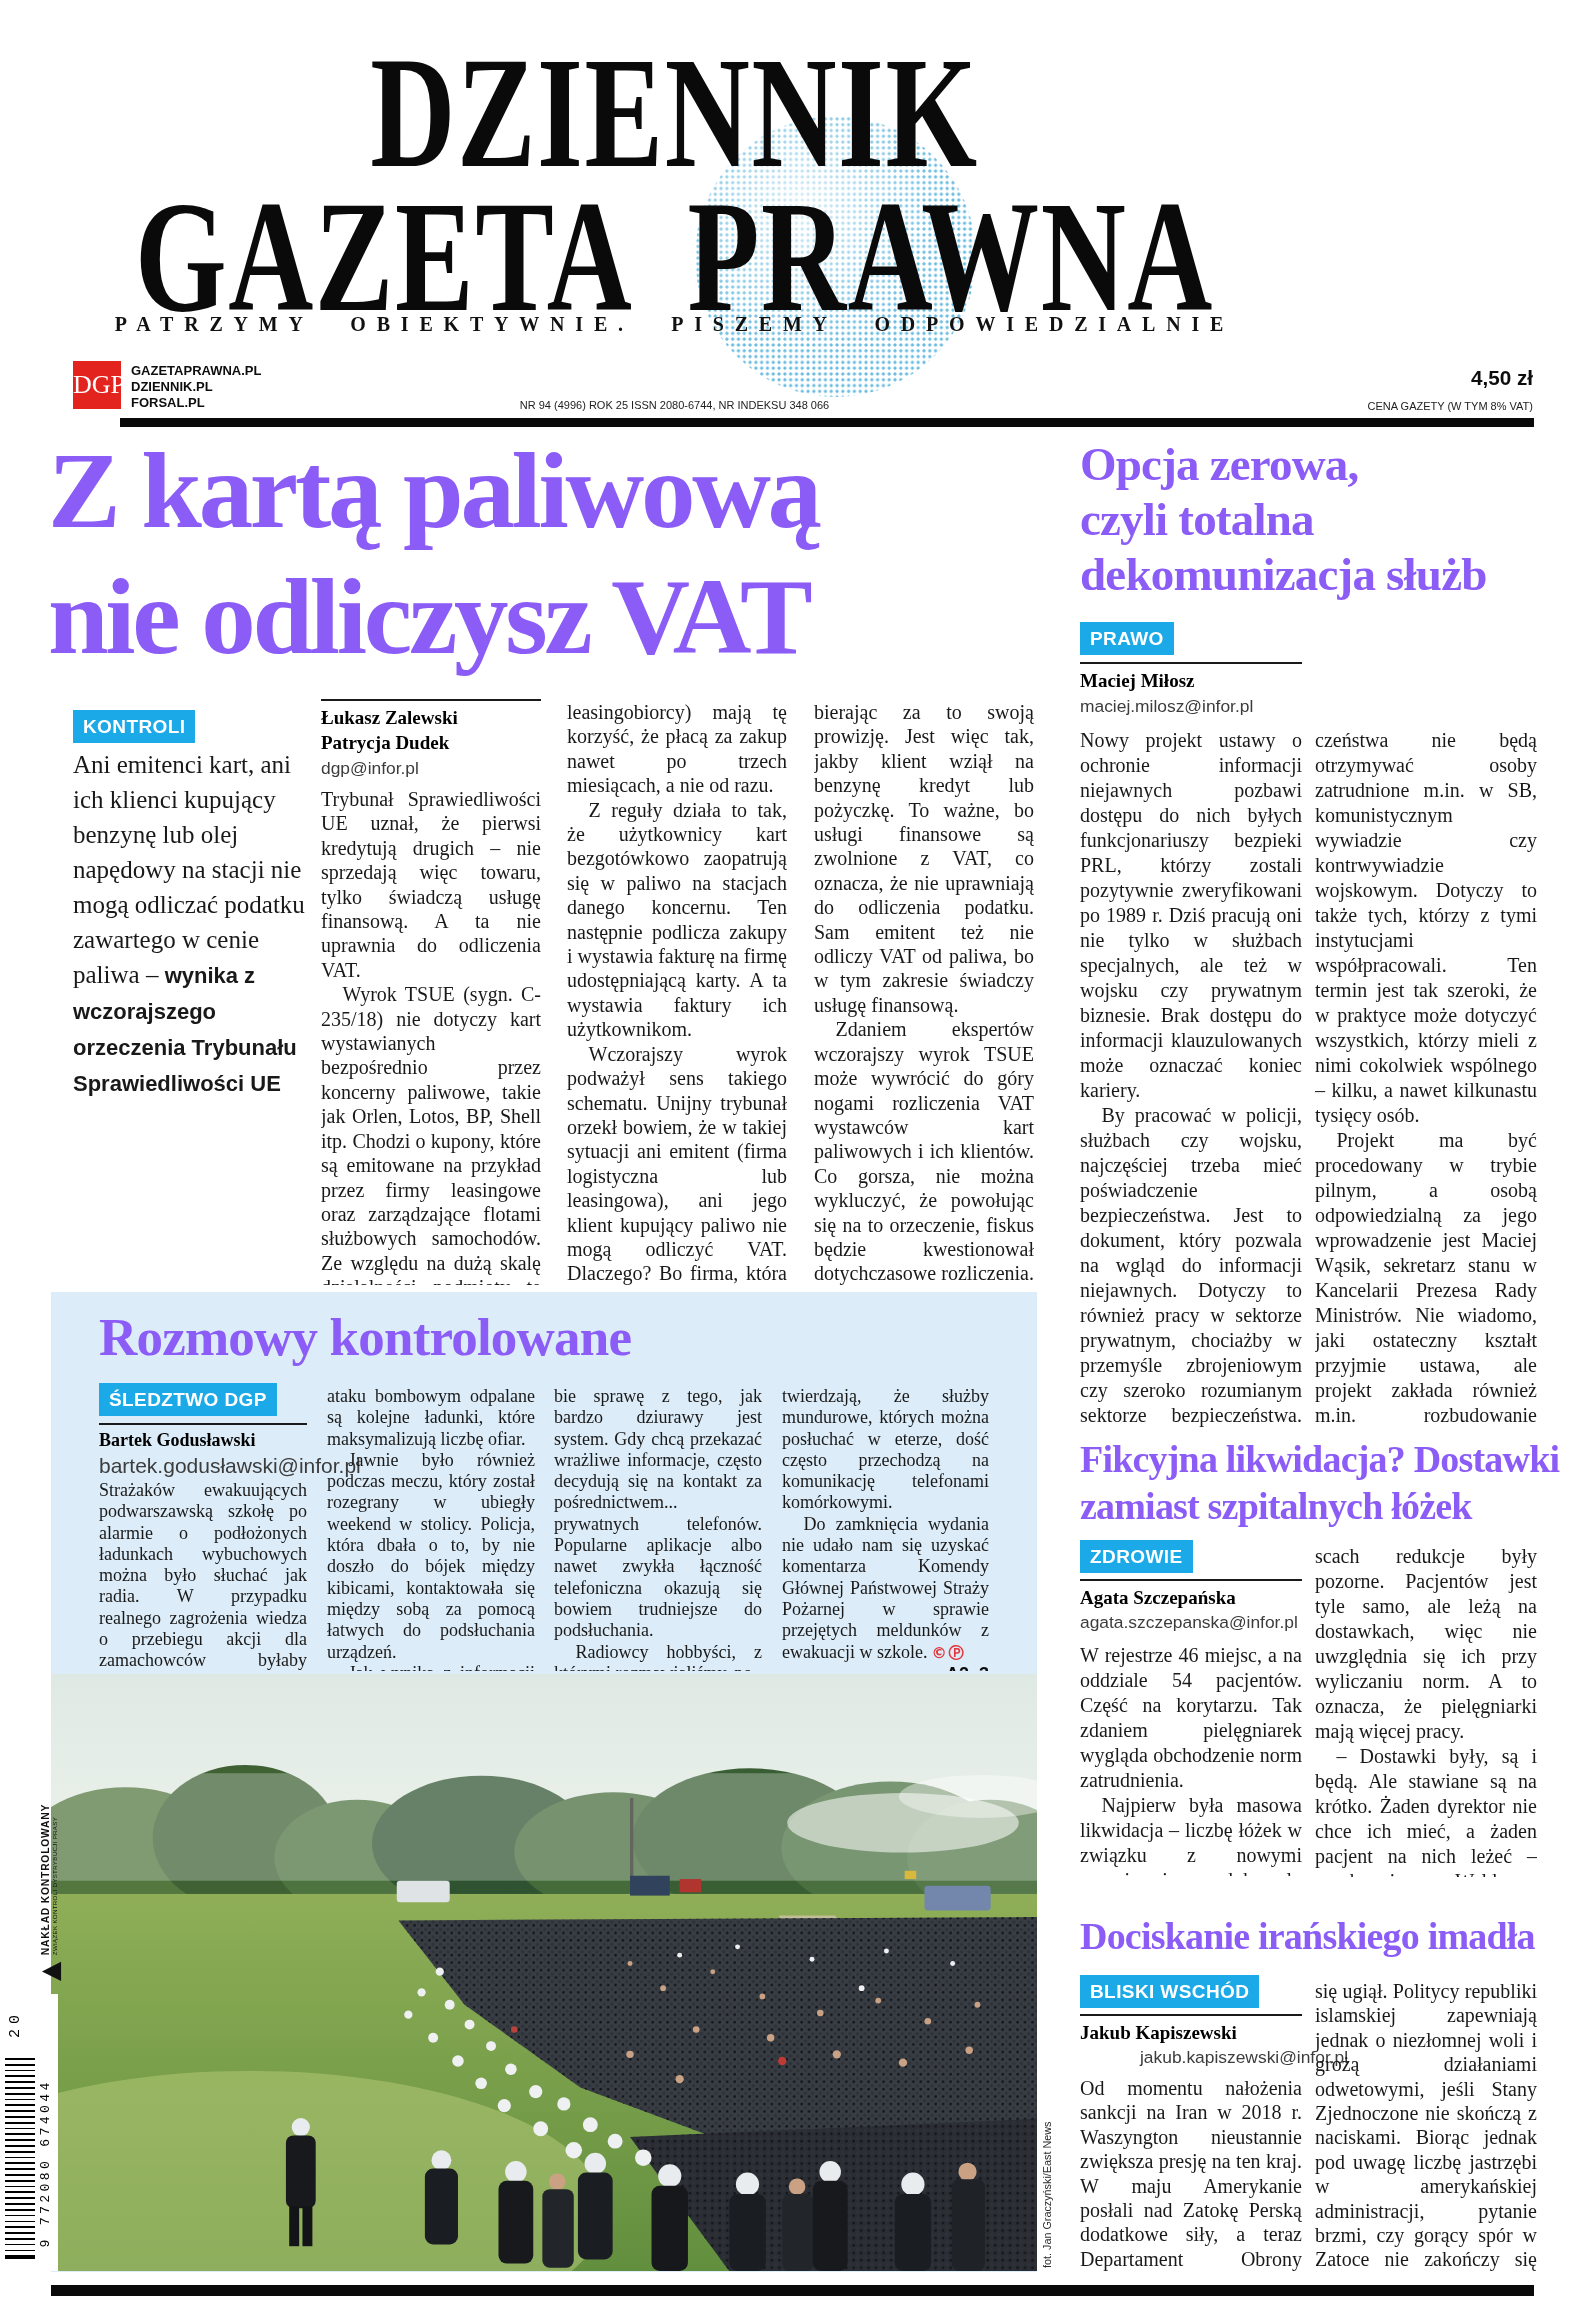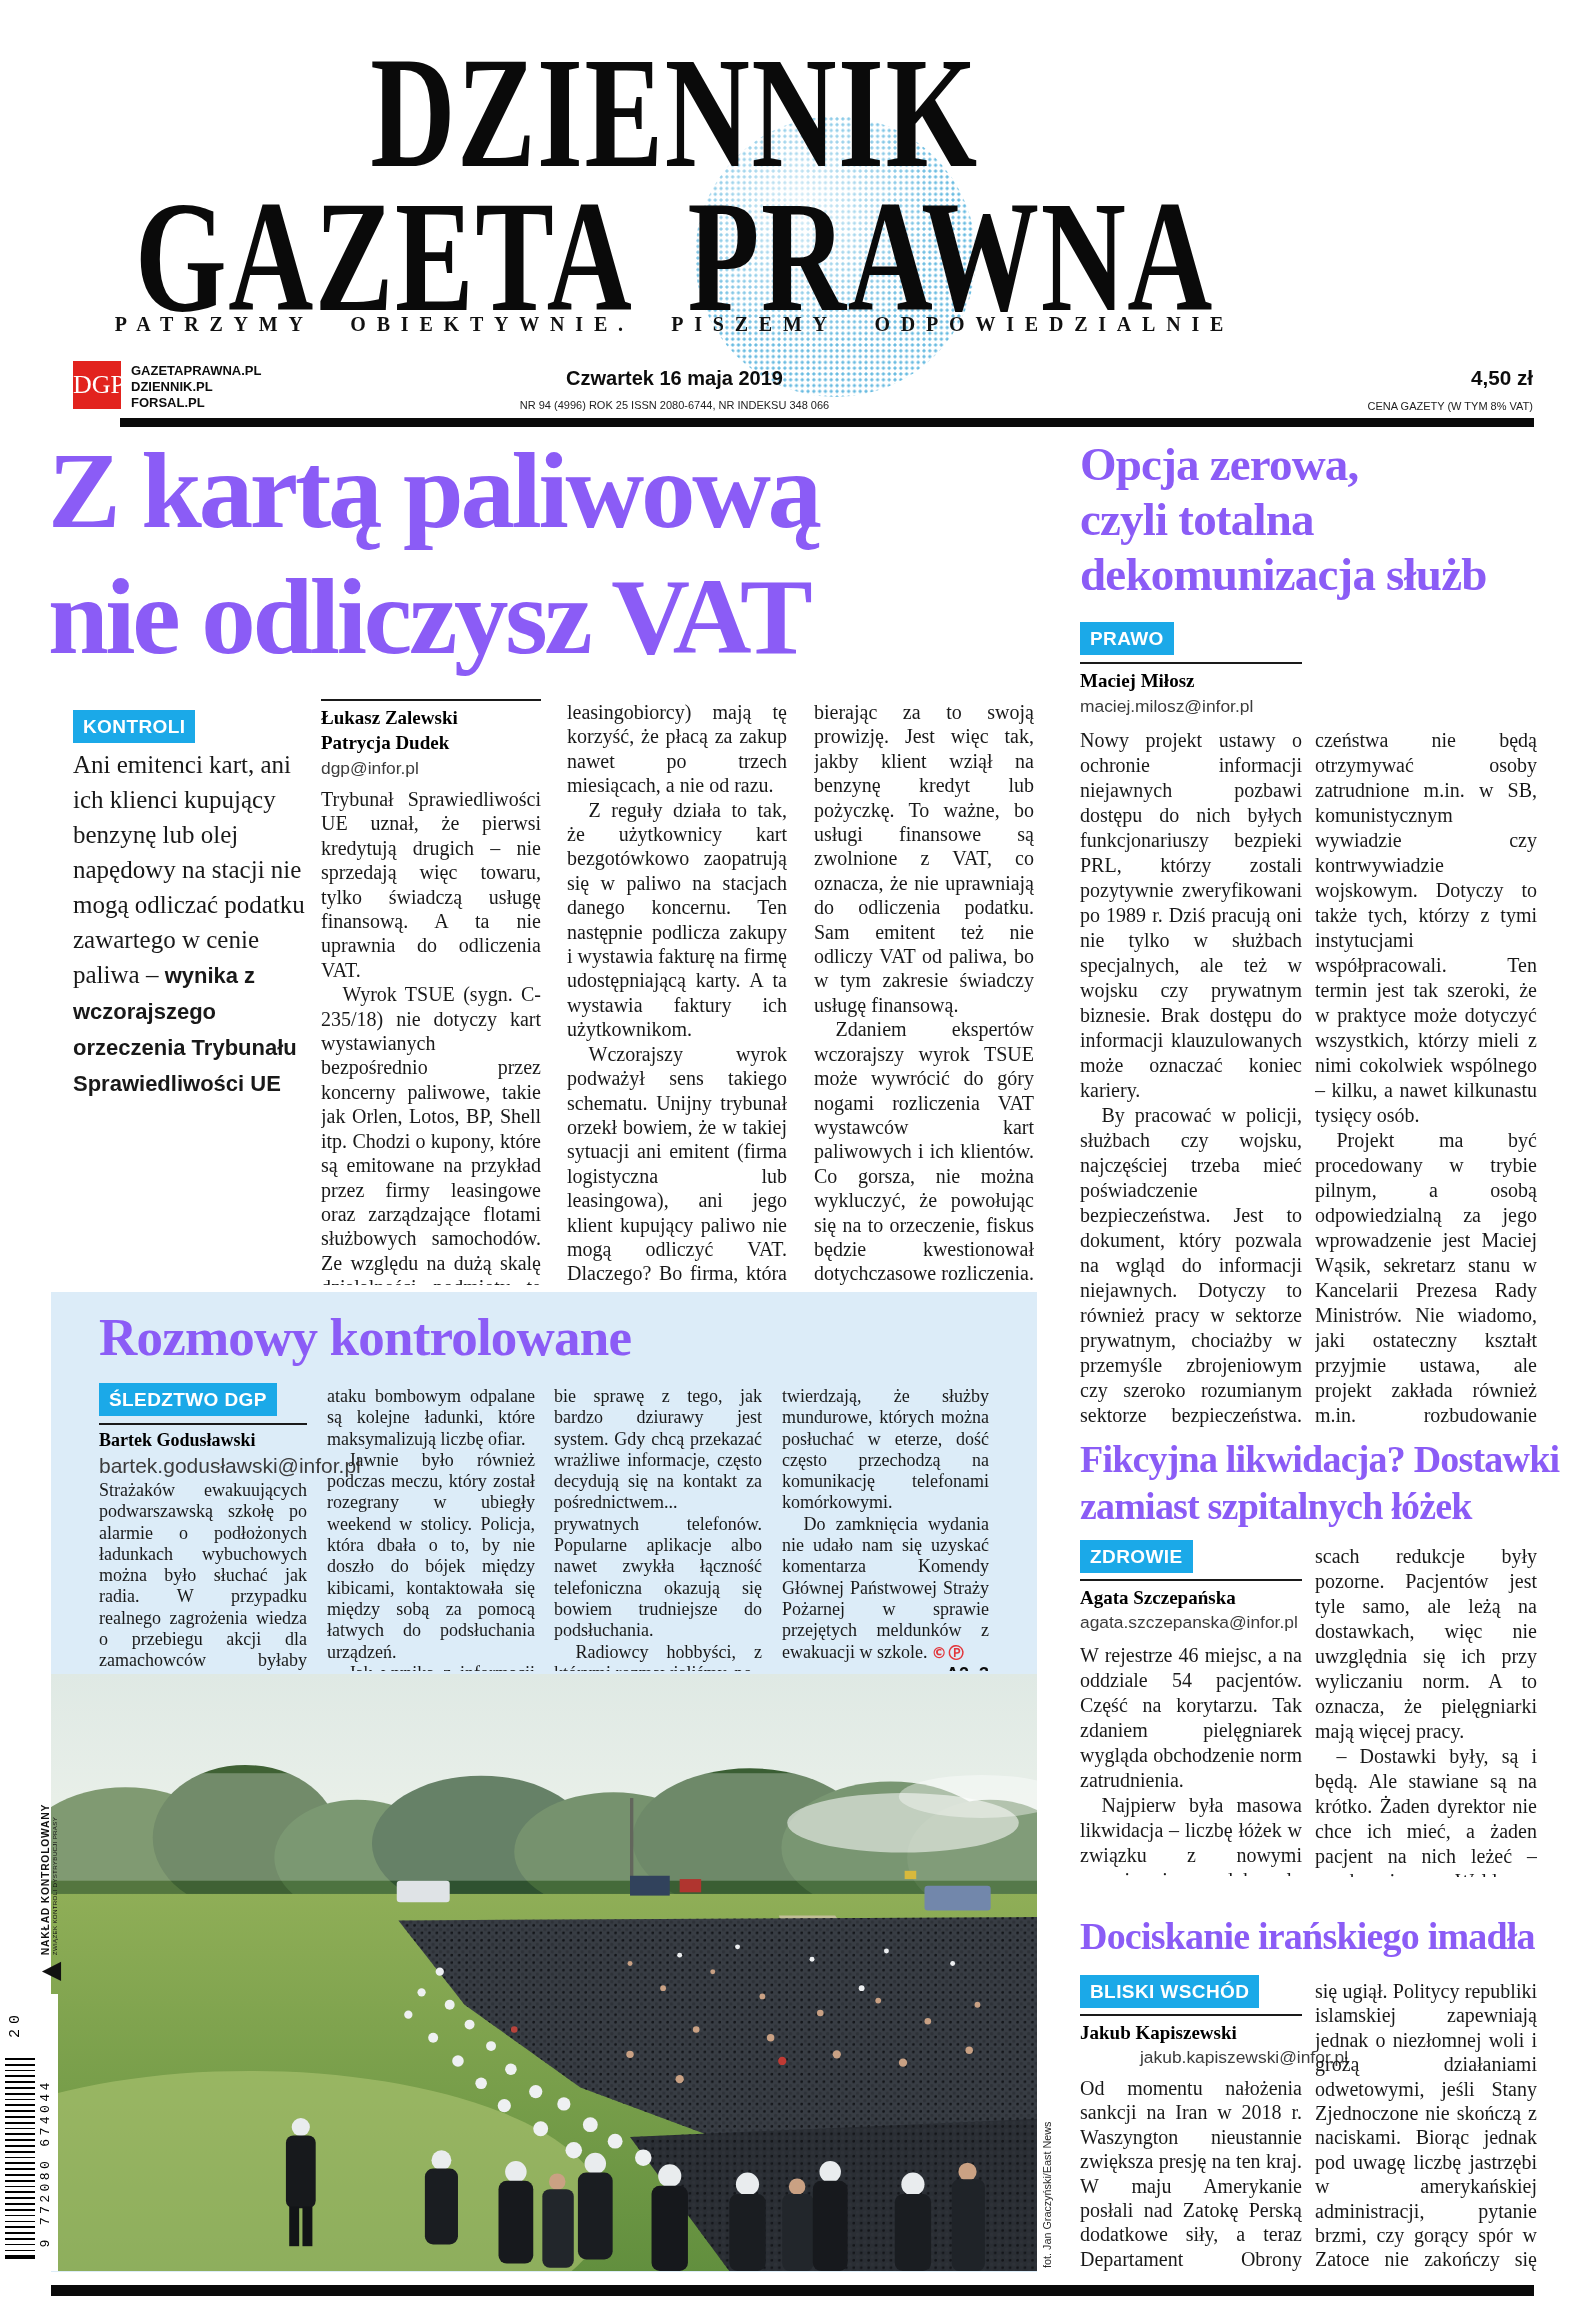--- a/index.html
+++ b/index.html
@@ -109,21 +109,20 @@
   <div class="mast-line" id="mast-l1" style="top:23px">DZIENNIK</div>
   <div class="mast-line" id="mast-l2" style="top:167px">GAZETA PRAWNA</div>
   <div class="tagline">PATRZYMY OBIEKTYWNIE. PISZEMY ODPOWIEDZIALNIE</div>
 
   <div class="redbox">DGP</div>
   <div class="sitelinks">
     <div>GAZETAPRAWNA.PL</div>
     <div>DZIENNIK.PL</div>
     <div>FORSAL.PL</div>
   </div>
-  <div class="datebox">Czwartek 16 maja 2019</div>
   <div class="issuebox">NR 94 (4996) ROK 25 ISSN 2080-6744, NR INDEKSU 348 066</div>
   <div class="pricebox">4,50 zł</div>
   <div class="pricenote">CENA GAZETY (W TYM 8% VAT)</div>
   <div class="topbar"></div>
 
   <div class="hl" id="a1hl">
     <div>Z kartą paliwową</div>
     <div>nie odliczysz VAT</div>
   </div>
   <div class="label" style="left:73px;top:710px">KONTROLI</div>

